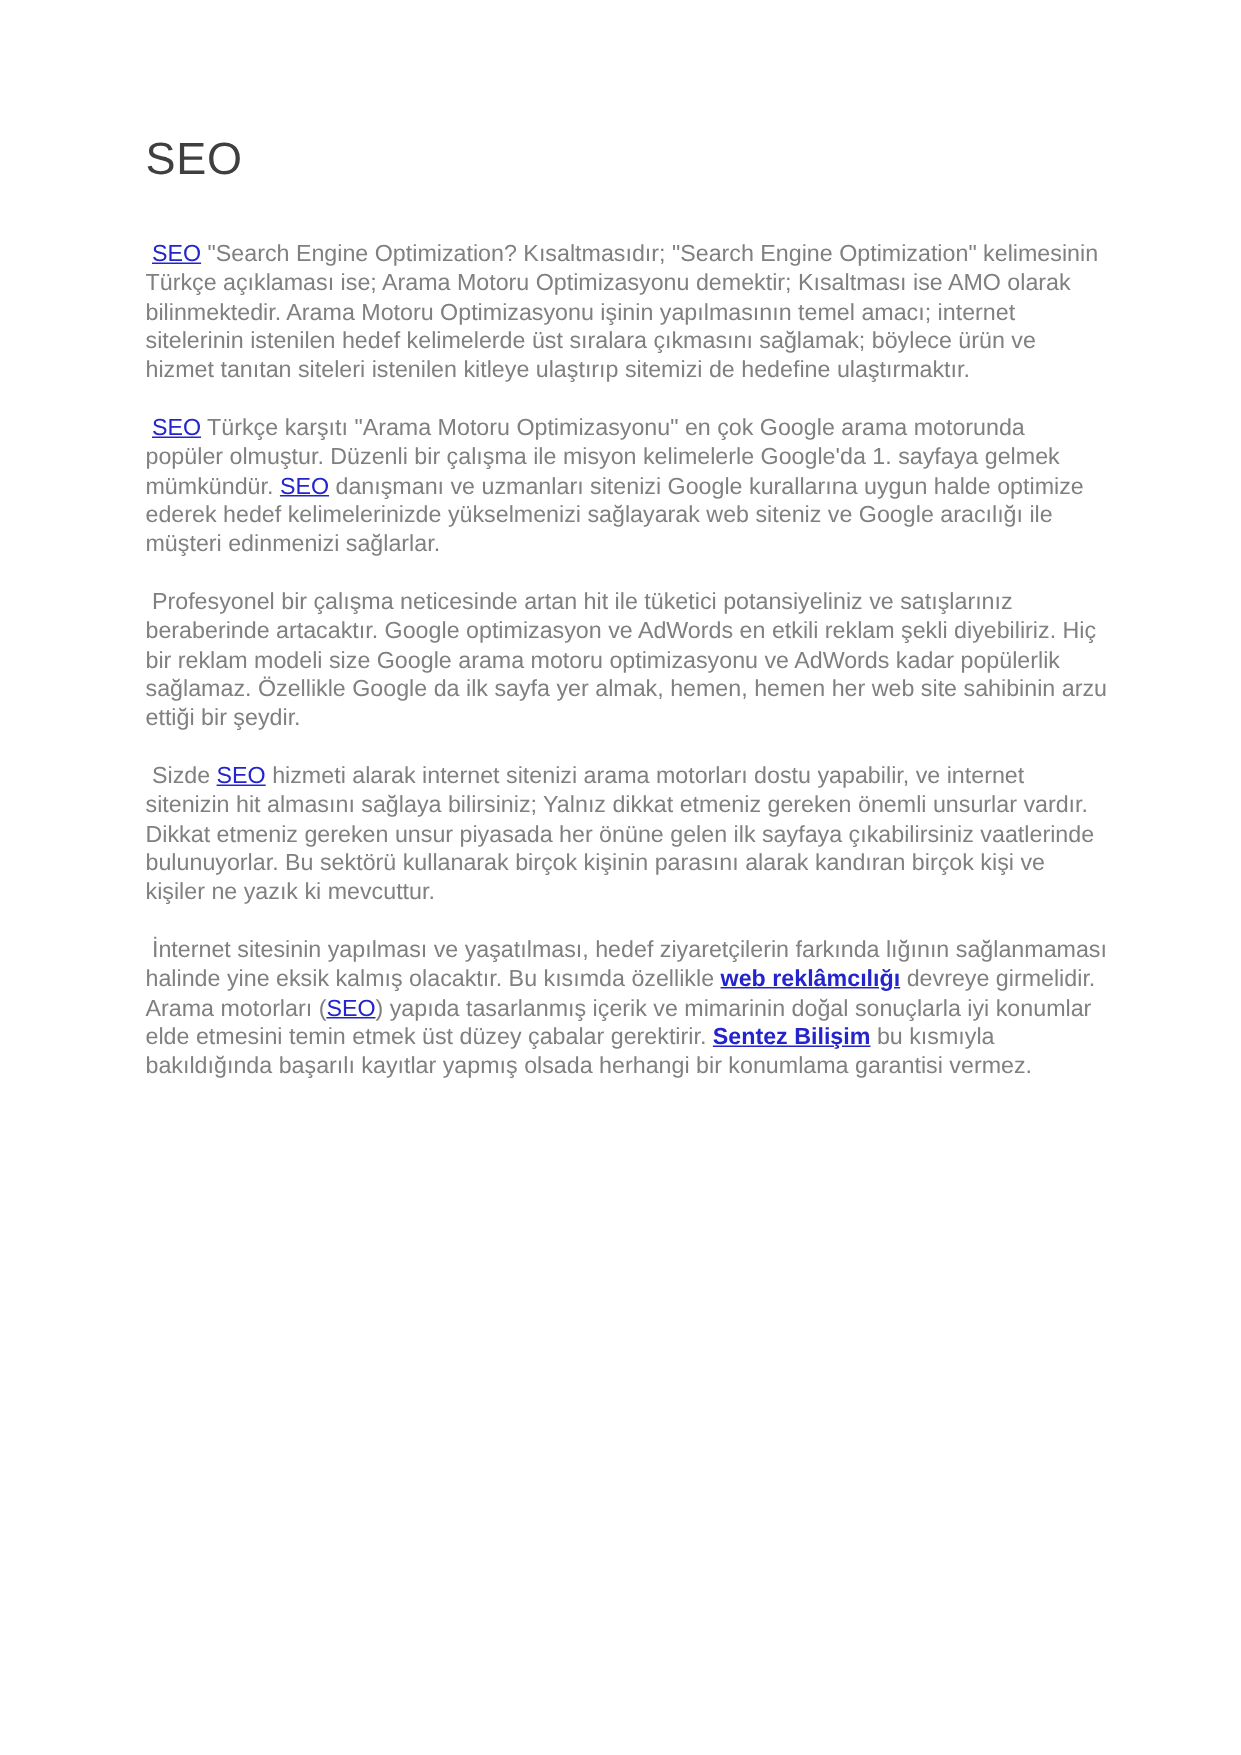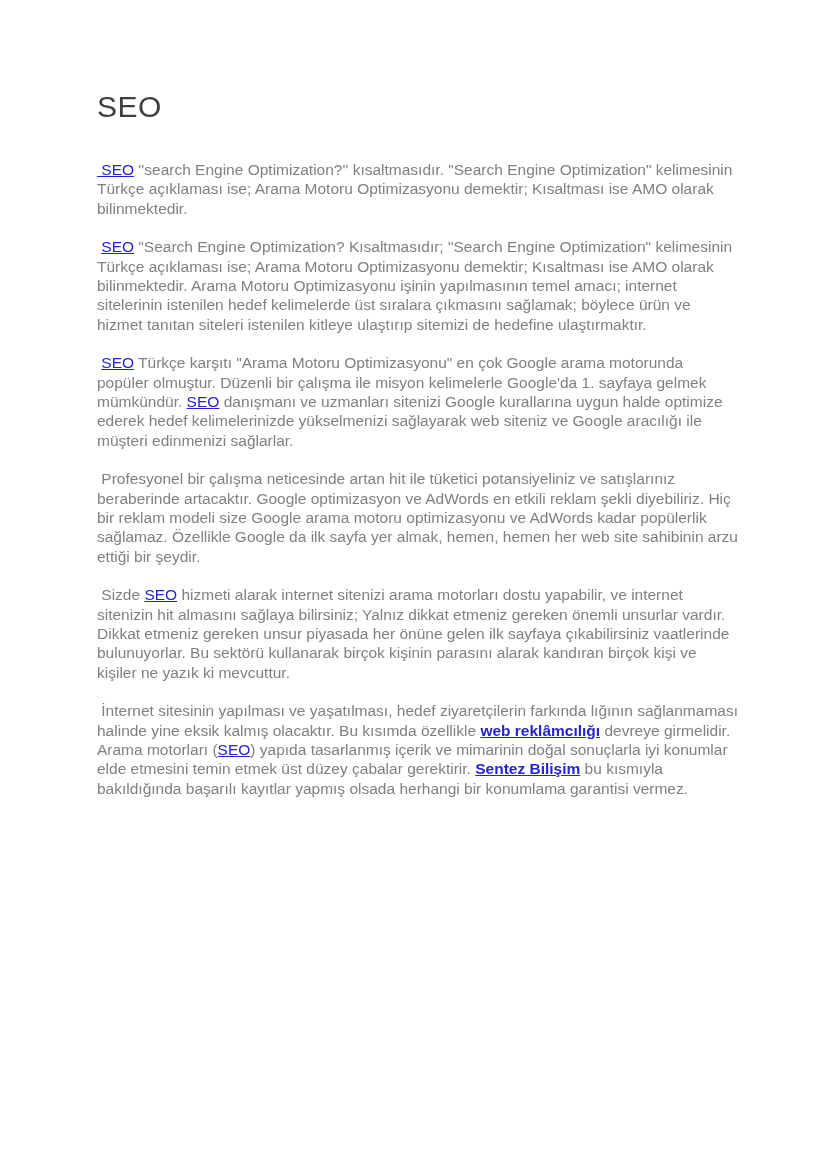--- a/index.html
+++ b/index.html
@@ -44,21 +44,20 @@
     text-decoration: underline;
   }
 </style>
 </head>
 <body>
 
 <div class="page">
 
   <h1 class="doc-title">SEO</h1>
 
-  <p class="para"><a class="lnk">&nbsp;SEO</a><span> ''search Engine Optimization?'' kısaltmasıdır. "Search Engine Optimization" kelimesinin Türkçe açıklaması ise; Arama Motoru Optimizasyonu demektir; Kısaltması ise AMO olarak bilinmektedir.</span></p>
 
   <p class="para"><span>&nbsp;</span><a class="lnk">SEO</a><span> "Search Engine Optimization? Kısaltmasıdır; "Search Engine Optimization" kelimesinin Türkçe açıklaması ise; Arama Motoru Optimizasyonu demektir; Kısaltması ise AMO olarak bilinmektedir. Arama Motoru Optimizasyonu işinin yapılmasının temel amacı; internet sitelerinin istenilen hedef kelimelerde üst sıralara çıkmasını sağlamak; böylece ürün ve hizmet tanıtan siteleri istenilen kitleye ulaştırıp sitemizi de hedefine ulaştırmaktır.</span></p>
 
   <p class="para"><span>&nbsp;</span><a class="lnk">SEO</a><span> Türkçe karşıtı "Arama Motoru Optimizasyonu" en çok Google arama motorunda popüler olmuştur. Düzenli bir çalışma ile misyon kelimelerle Google'da 1. sayfaya gelmek mümkündür. </span><a class="lnk">SEO</a><span> danışmanı ve uzmanları sitenizi Google kurallarına uygun halde optimize ederek hedef kelimelerinizde yükselmenizi sağlayarak web siteniz ve Google aracılığı ile müşteri edinmenizi sağlarlar.</span></p>
 
   <p class="para"><span>&nbsp;Profesyonel bir çalışma neticesinde artan hit ile tüketici potansiyeliniz ve satışlarınız beraberinde artacaktır. Google optimizasyon ve AdWords en etkili reklam şekli diyebiliriz. Hiç bir reklam modeli size Google arama motoru optimizasyonu ve AdWords kadar popülerlik sağlamaz. Özellikle Google da ilk sayfa yer almak, hemen, hemen her web site sahibinin arzu ettiği bir şeydir.</span></p>
 
   <p class="para"><span>&nbsp;Sizde </span><a class="lnk">SEO</a><span> hizmeti alarak internet sitenizi arama motorları dostu yapabilir, ve internet sitenizin hit almasını sağlaya bilirsiniz; Yalnız dikkat etmeniz gereken önemli unsurlar vardır. Dikkat etmeniz gereken unsur piyasada her önüne gelen ilk sayfaya çıkabilirsiniz vaatlerinde bulunuyorlar. Bu sektörü kullanarak birçok kişinin parasını alarak kandıran birçok kişi ve kişiler ne yazık ki mevcuttur.</span></p>
 
   <p class="para"><span>&nbsp;İnternet sitesinin yapılması ve yaşatılması, hedef ziyaretçilerin farkında lığının sağlanmaması halinde yine eksik kalmış olacaktır. Bu kısımda özellikle </span><a class="lnk bold">web reklâmcılığı</a><span> devreye girmelidir. Arama motorları (</span><a class="lnk">SEO</a><span>) yapıda tasarlanmış içerik ve mimarinin doğal sonuçlarla iyi konumlar elde etmesini temin etmek üst düzey çabalar gerektirir. </span><a class="lnk bold">Sentez Bilişim</a><span> bu kısmıyla bakıldığında başarılı kayıtlar yapmış olsada herhangi bir konumlama garantisi vermez.</span></p>

